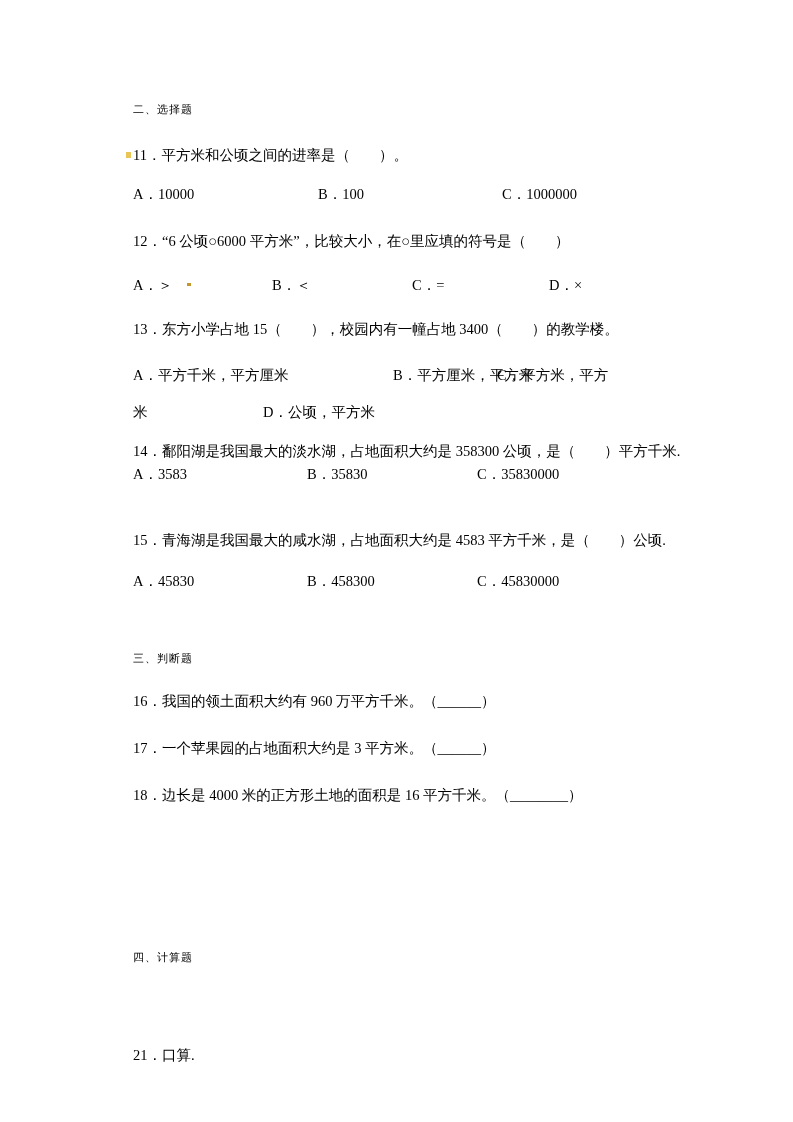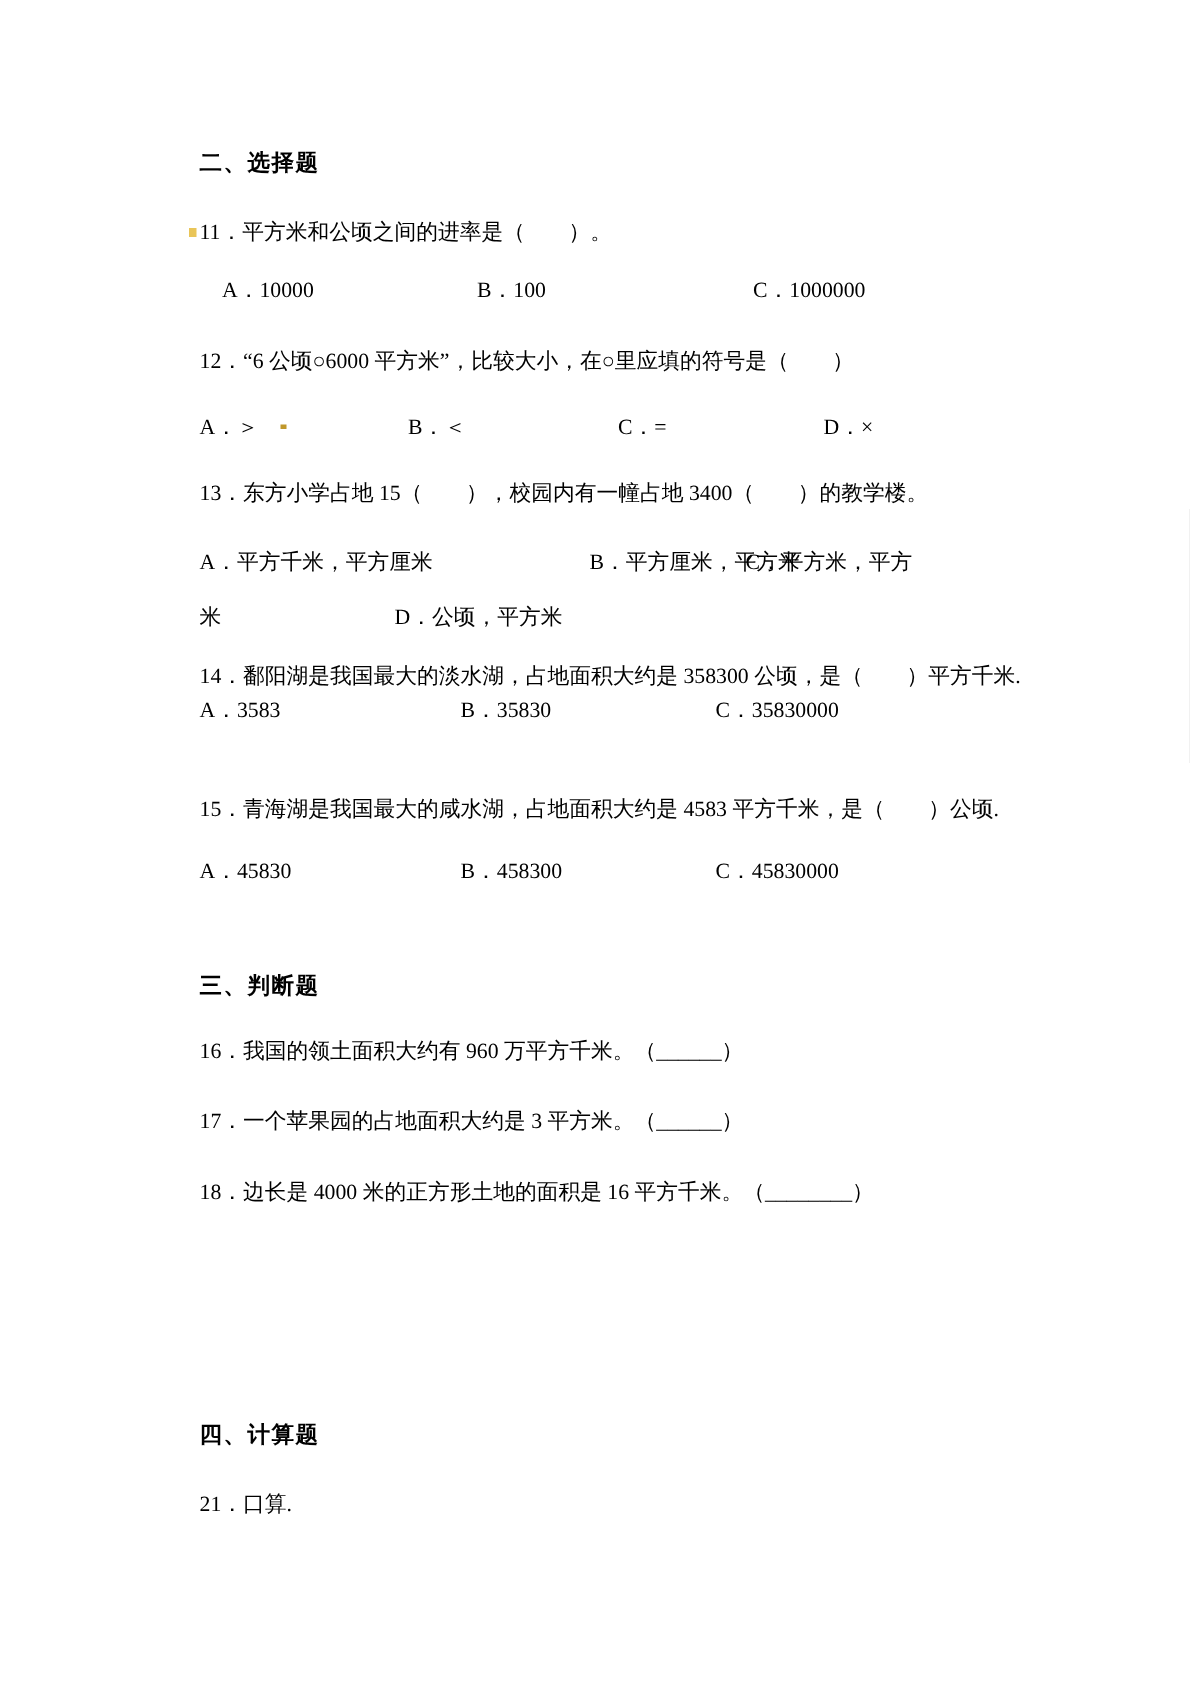--- a/index.html
+++ b/index.html
@@ -14,28 +14,28 @@
     overflow:hidden;
   }
   .row{
     position:absolute;
     left:133px;
     line-height:18px;
     white-space:pre;
   }
   .heading{
     font-family:"Liberation Sans","DejaVu Sans",sans-serif;
-    font-weight:bold;
-    font-size:15px;
+    font-weight:normal;
+    font-size:11px;
     letter-spacing:1px;
   }
   .opts{height:20px;width:620px;}
   .opts span{position:absolute;top:0;white-space:pre;}
   
-  .q11 .o0{left:15px}   .q11 .o1{left:185px} .q11 .o2{left:369px}
+  .q11 .o0{left:0}   .q11 .o1{left:185px} .q11 .o2{left:369px}
   .q12 .o0{left:0}   .q12 .o1{left:139px} .q12 .o2{left:279px} .q12 .o3{left:416px}
   .q13a .o0{left:0}  .q13a .o1{left:260px}.q13a .o2{left:364px}
   .q13b .o0{left:0}  .q13b .o1{left:130px}
   .q1415 .o0{left:0} .q1415 .o1{left:174px}.q1415 .o2{left:344px}
   .calcrow .o0{left:0}.calcrow .o1{left:159px}.calcrow .o2{left:317px}
   .marker{
     position:absolute;
     background:#e9c558;
   }
   .marker.m1{left:126px;top:152px;width:5px;height:6px;}
@@ -90,15 +90,15 @@
     <span class="o1">B．458300</span>
     <span class="o2">C．45830000</span>
   </div>
 
   <div class="row heading" style="top:649px">三、判断题</div>
   <div class="row" style="top:692px">16．我国的领土面积大约有 960 万平方千米。（______）</div>
   <div class="row" style="top:739px">17．一个苹果园的占地面积大约是 3 平方米。（______）</div>
   <div class="row" style="top:786px">18．边长是 4000 米的正方形土地的面积是 16 平方千米。（________）</div>
 
   <div class="row heading" style="top:948px">四、计算题</div>
-  <div class="row" style="top:994px">21．口算.</div>
+  <div class="row" style="top:1046px">21．口算.</div>
 
 </div>
 
 </body></html>

